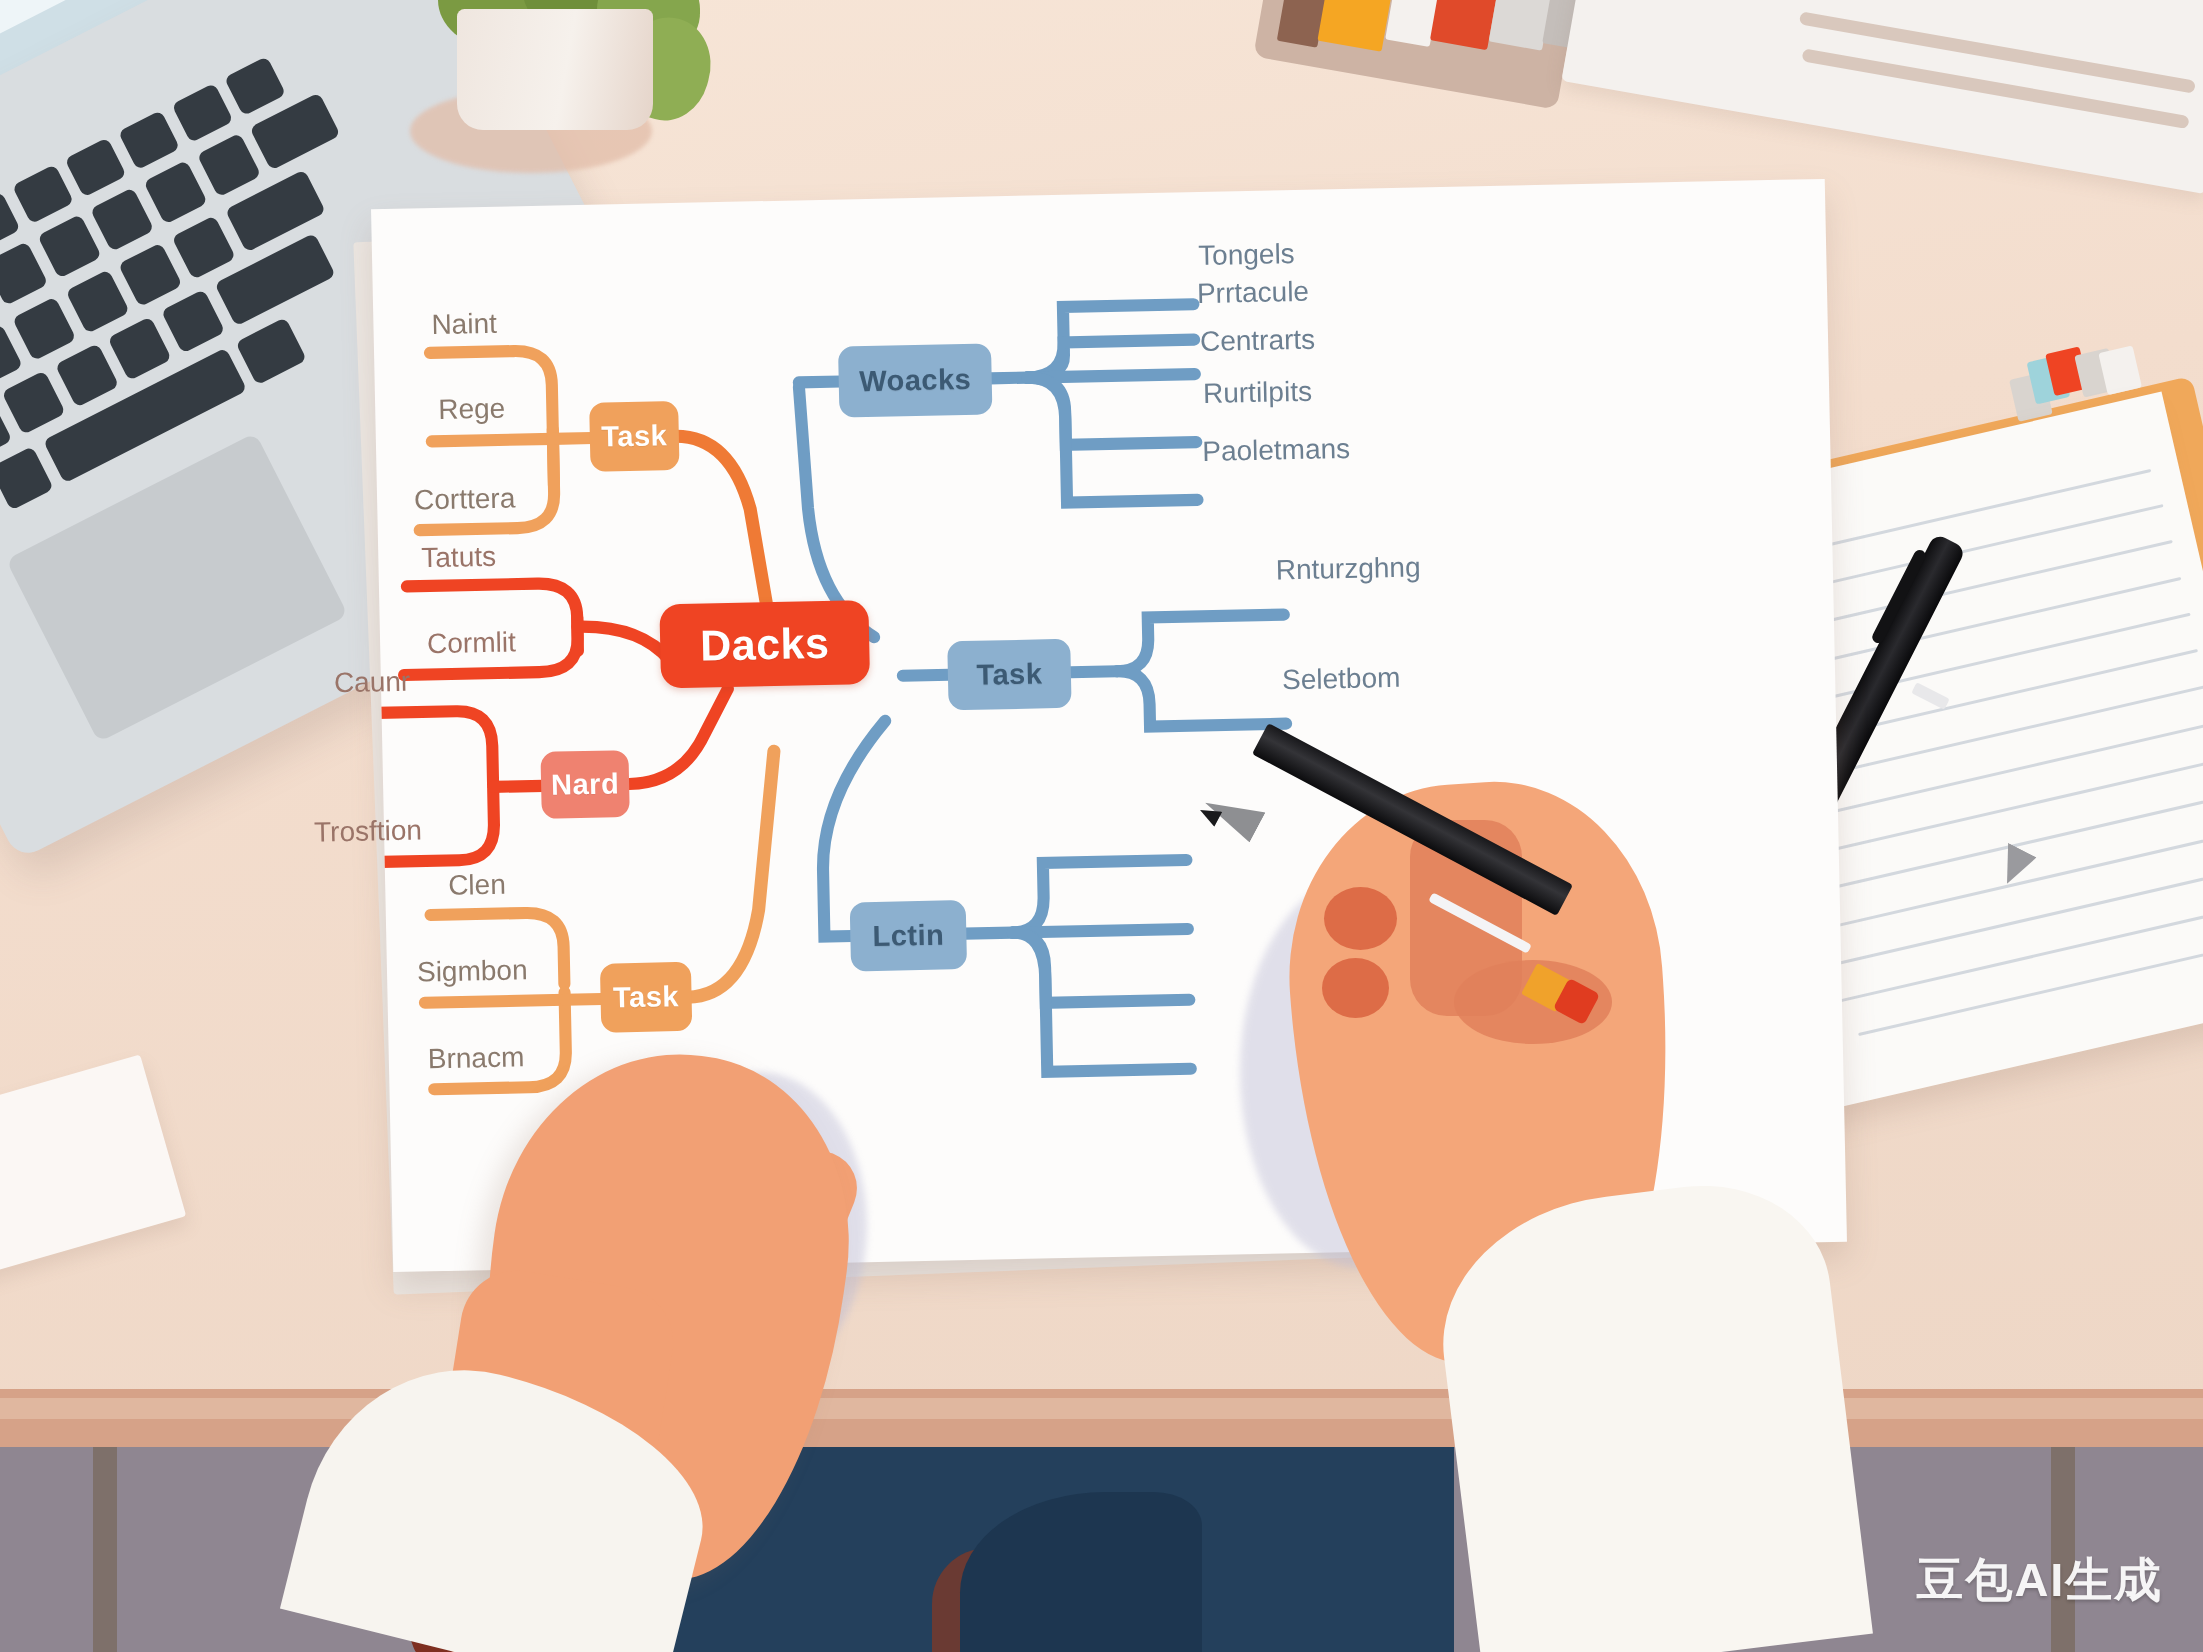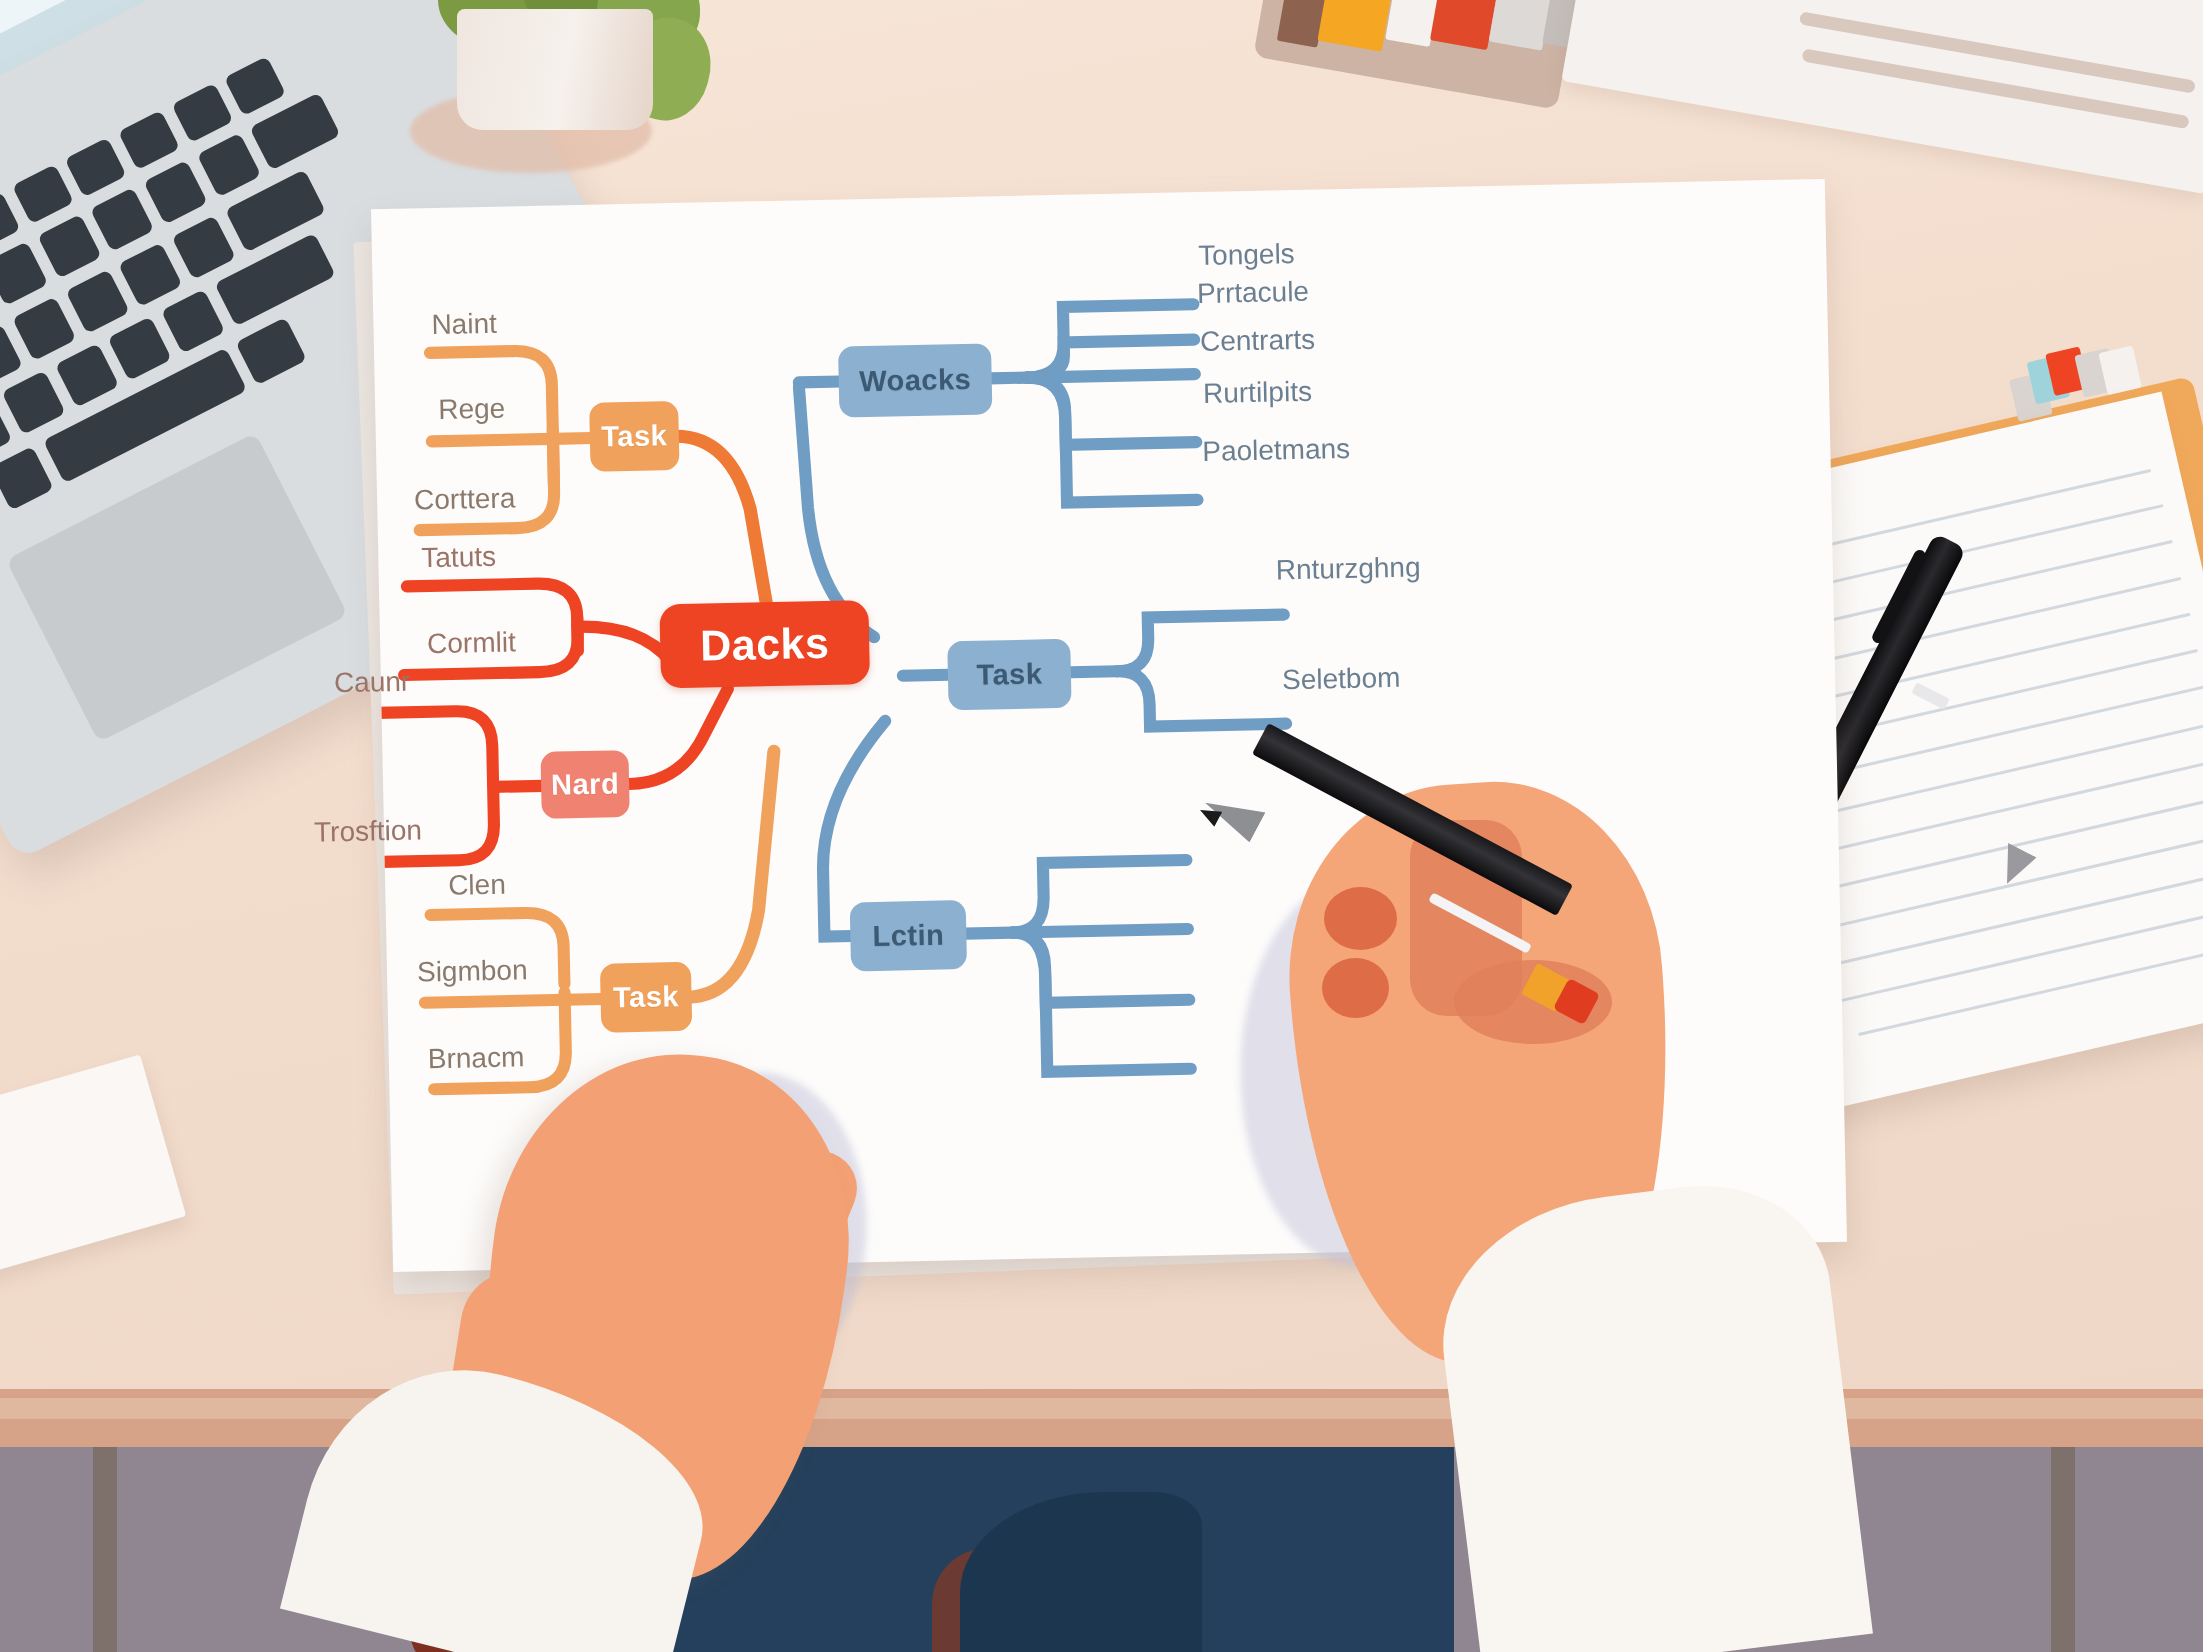--- a/index.html
+++ b/index.html
@@ -559,15 +559,16 @@
     <div class="finger" style="left:761px; top:1147px; width:75px; height:186px; transform:rotate(22deg);"></div>
     <div class="hand-left"></div>
     <div class="forearm-left"></div>
     <div class="watch-band"></div>
     <div class="watch-face"></div>
     <div class="watch-dial"></div>
     <div class="watch-hand"></div>
     <div class="sleeve-left"></div>
   </div>
 
+  <div class="watermark">豆包AI生成</div>
 
 </div>
 
 
 </body></html>

